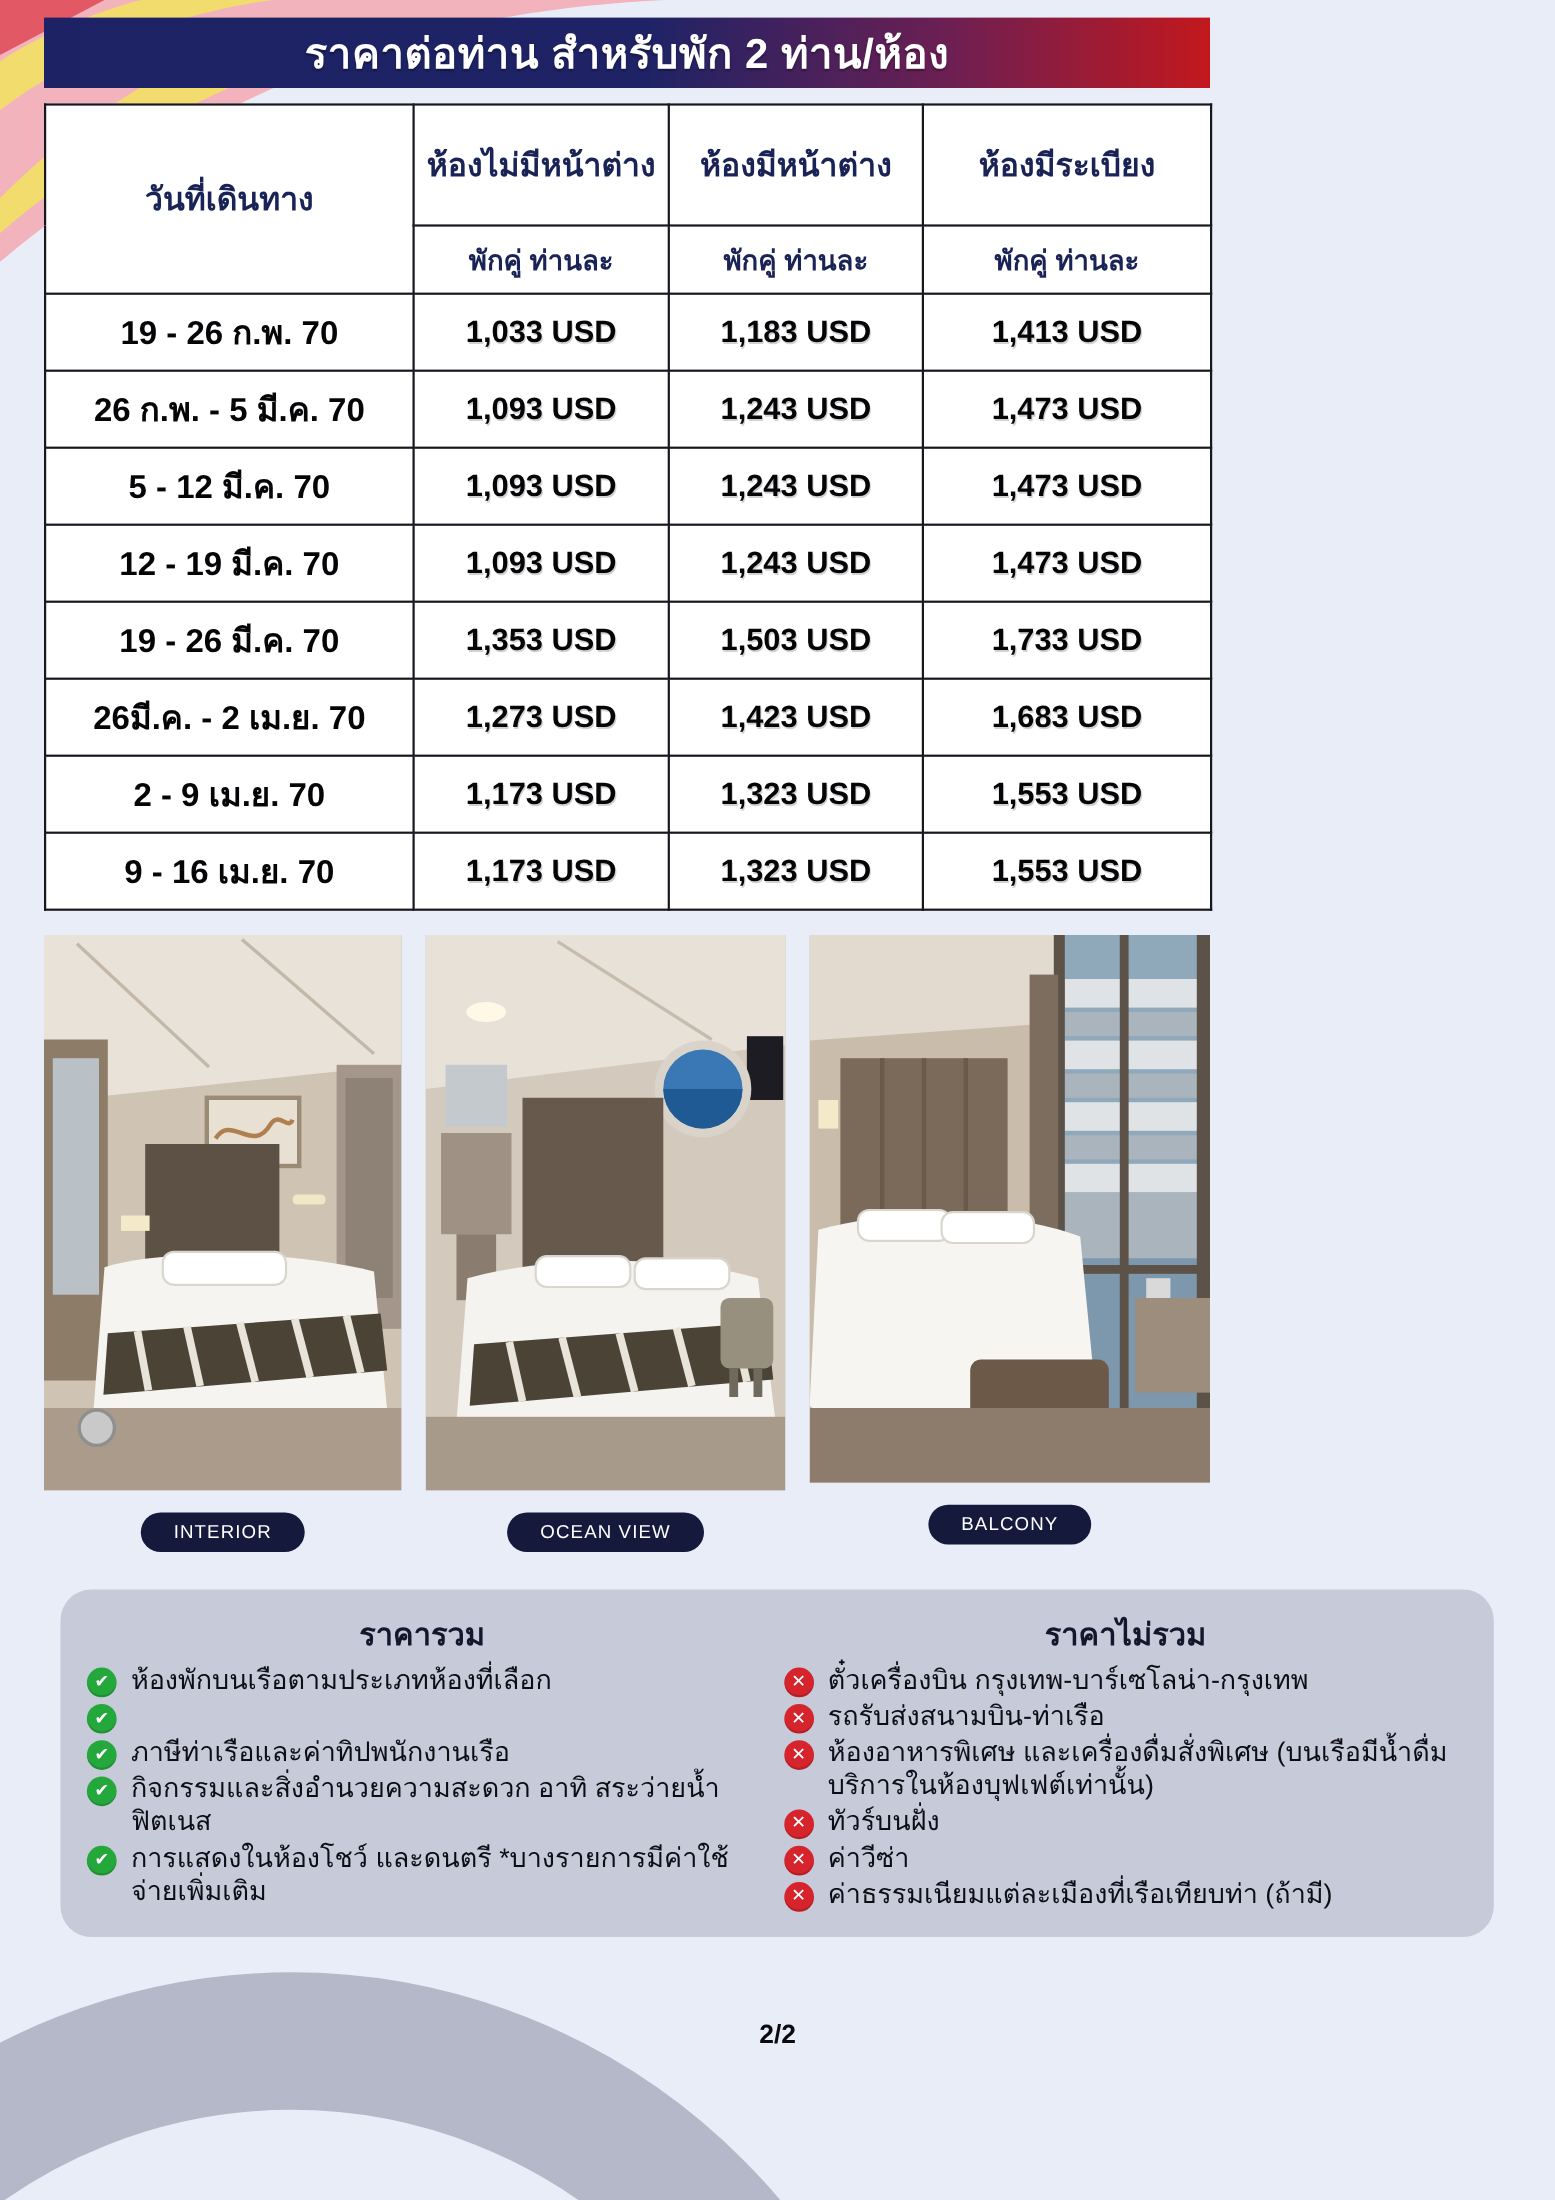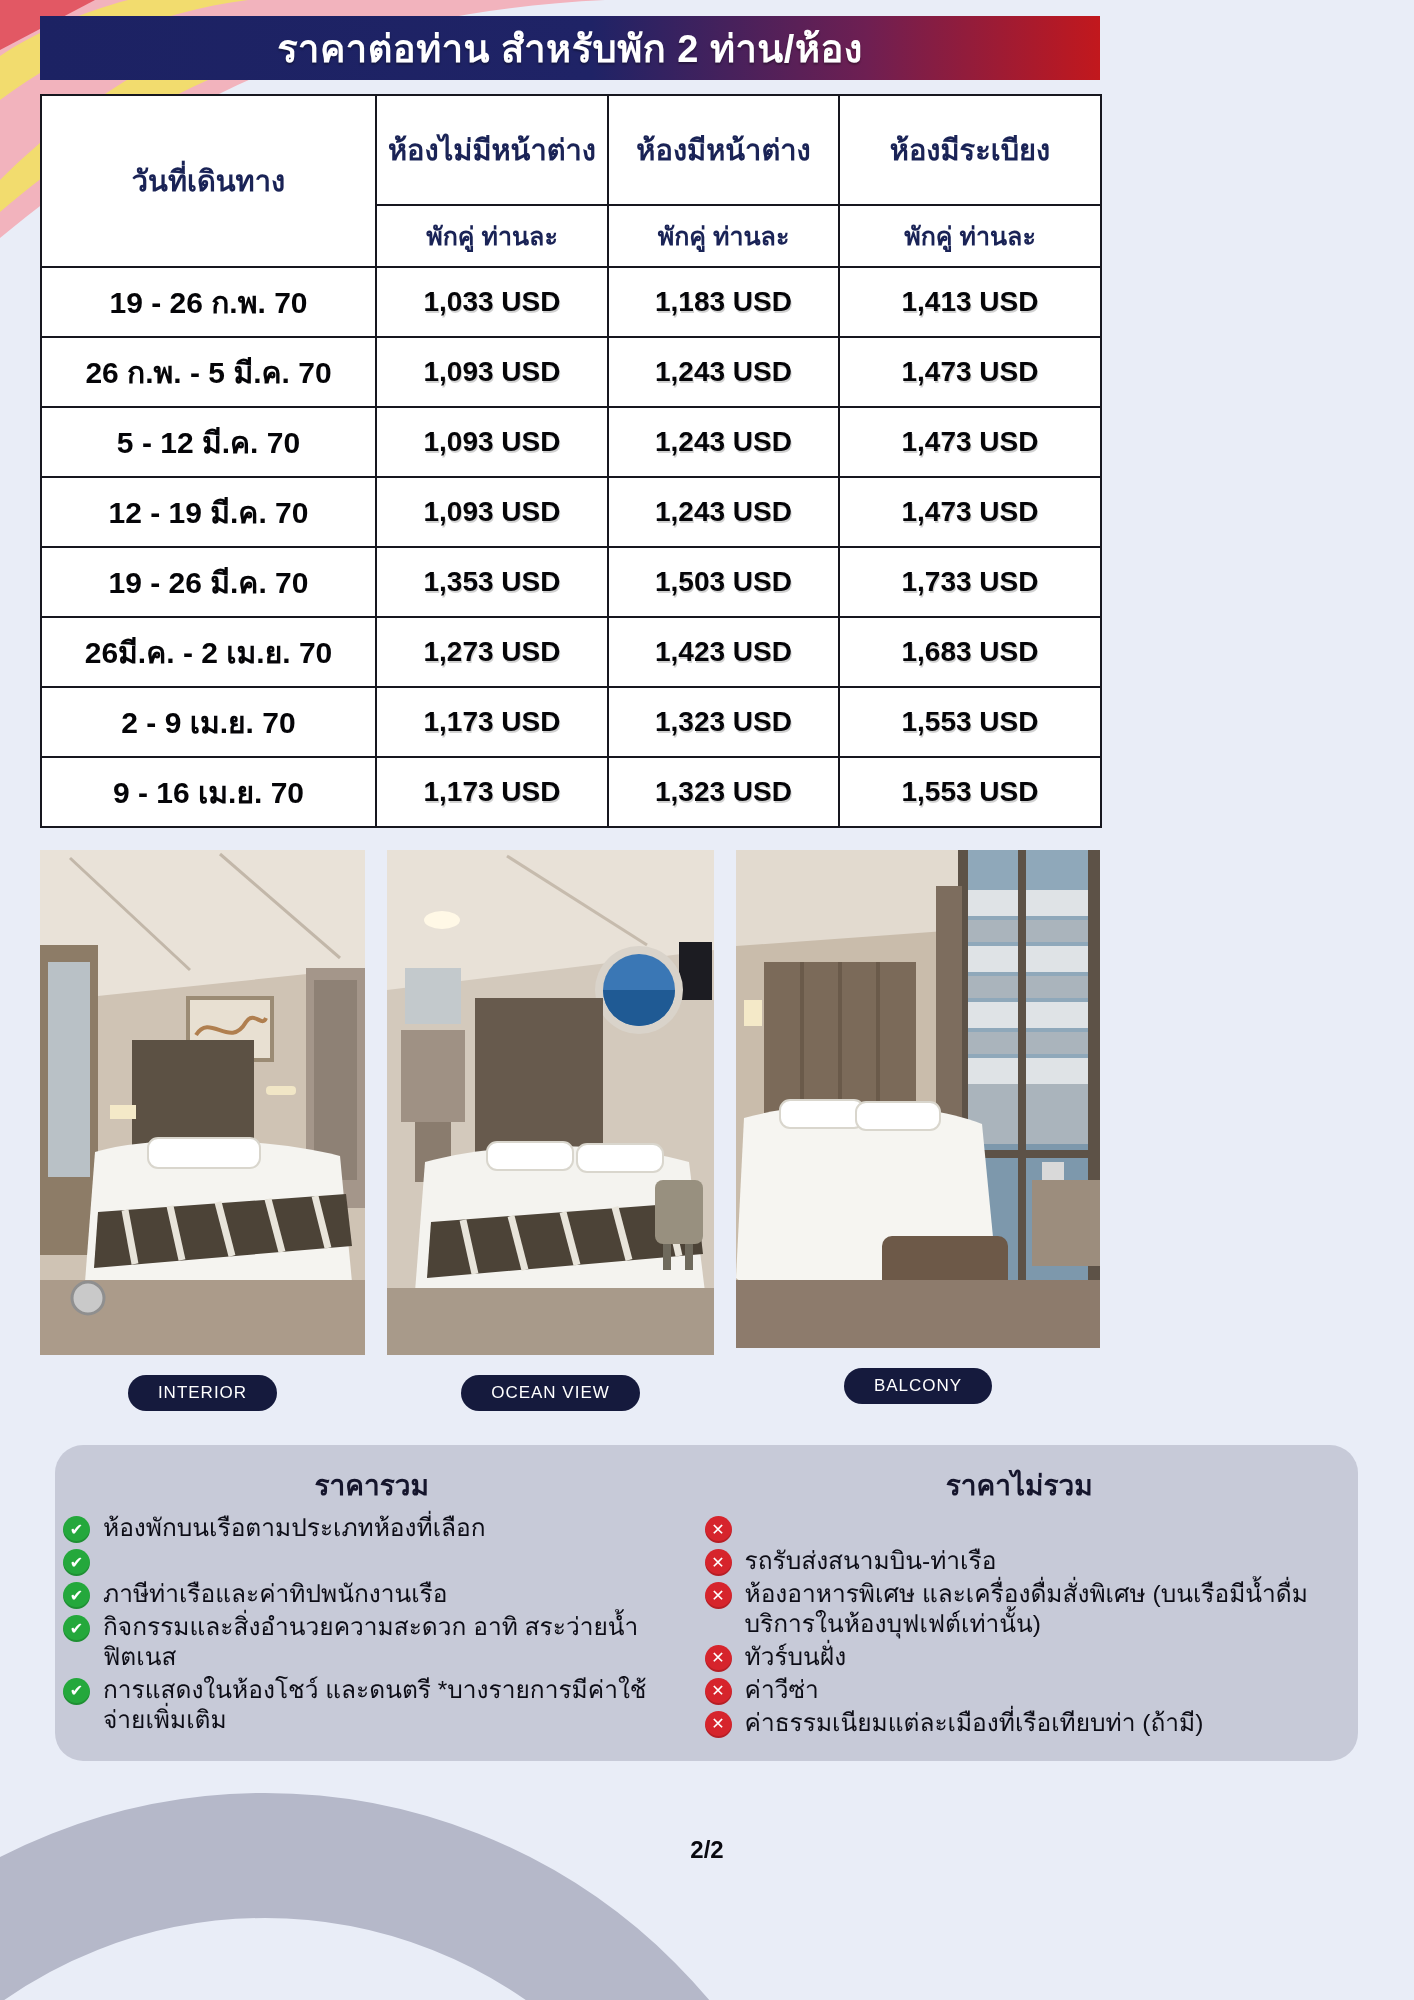--- a/index.html
+++ b/index.html
@@ -38,21 +38,21 @@
     display:flex;gap:22px;}
   .photo-fig{display:flex;flex-direction:column;align-items:center;}
   .photo{overflow:hidden;background:#cfc5b8;}
   .photo svg{display:block;}
   .photo-label{margin-top:20px;background:#151a3d;color:#ffffff;border-radius:20px;
     font-size:17px;letter-spacing:1px;padding:8px 30px;font-weight:normal;}
 
   
   .panel{position:absolute;left:55px;top:1445px;width:1303px;min-height:302px;z-index:1;
     background:#c7cad8;border-radius:28px;display:flex;box-sizing:border-box;
-    padding:18px 24px 20px 8px;}
+    padding:18px 24px 20px 24px;}
   .panel-col{flex:1 1 50%;box-sizing:border-box;}
   .panel-col.left{padding-right:18px;}
   .panel-col.right{padding-left:6px;}
   .panel-title{text-align:center;color:#15152c;font-size:28px;font-weight:bold;margin:0 0 6px 0;}
   ul.cond-list{list-style:none;margin:0;padding:0;}
   ul.cond-list li{display:flex;gap:13px;align-items:flex-start;
     font-size:24.5px;color:#0d0d16;line-height:1.22;margin-bottom:3px;}
   .li-icon{flex:0 0 auto;width:27px;height:27px;border-radius:50%;margin-top:3px;
     display:flex;align-items:center;justify-content:center;color:#fff;font-size:16px;}
   .li-icon.check{background:#24a83c;box-shadow:inset 0 -2px 0 rgba(0,0,0,.15);}
@@ -291,20 +291,21 @@
             <span class="li-icon check">✔</span>
             <span class="li-text">การแสดงในห้องโชว์ และดนตรี *บางรายการมีค่าใช้จ่ายเพิ่มเติม</span>
           </li>
         </ul>
     </div>
     <div class="panel-col right">
       <p class="panel-title">ราคาไม่รวม</p>
       <ul class="cond-list">
           <li>
             <span class="li-icon cross">✕</span>
+            <span class="li-text">ตั๋วเครื่องบิน กรุงเทพ-บาร์เซโลน่า-กรุงเทพ</span>
           </li>
           <li>
             <span class="li-icon cross">✕</span>
             <span class="li-text">รถรับส่งสนามบิน-ท่าเรือ</span>
           </li>
           <li>
             <span class="li-icon cross">✕</span>
             <span class="li-text">ห้องอาหารพิเศษ และเครื่องดื่มสั่งพิเศษ (บนเรือมีน้ำดื่มบริการในห้องบุฟเฟต์เท่านั้น)</span>
           </li>
           <li>

